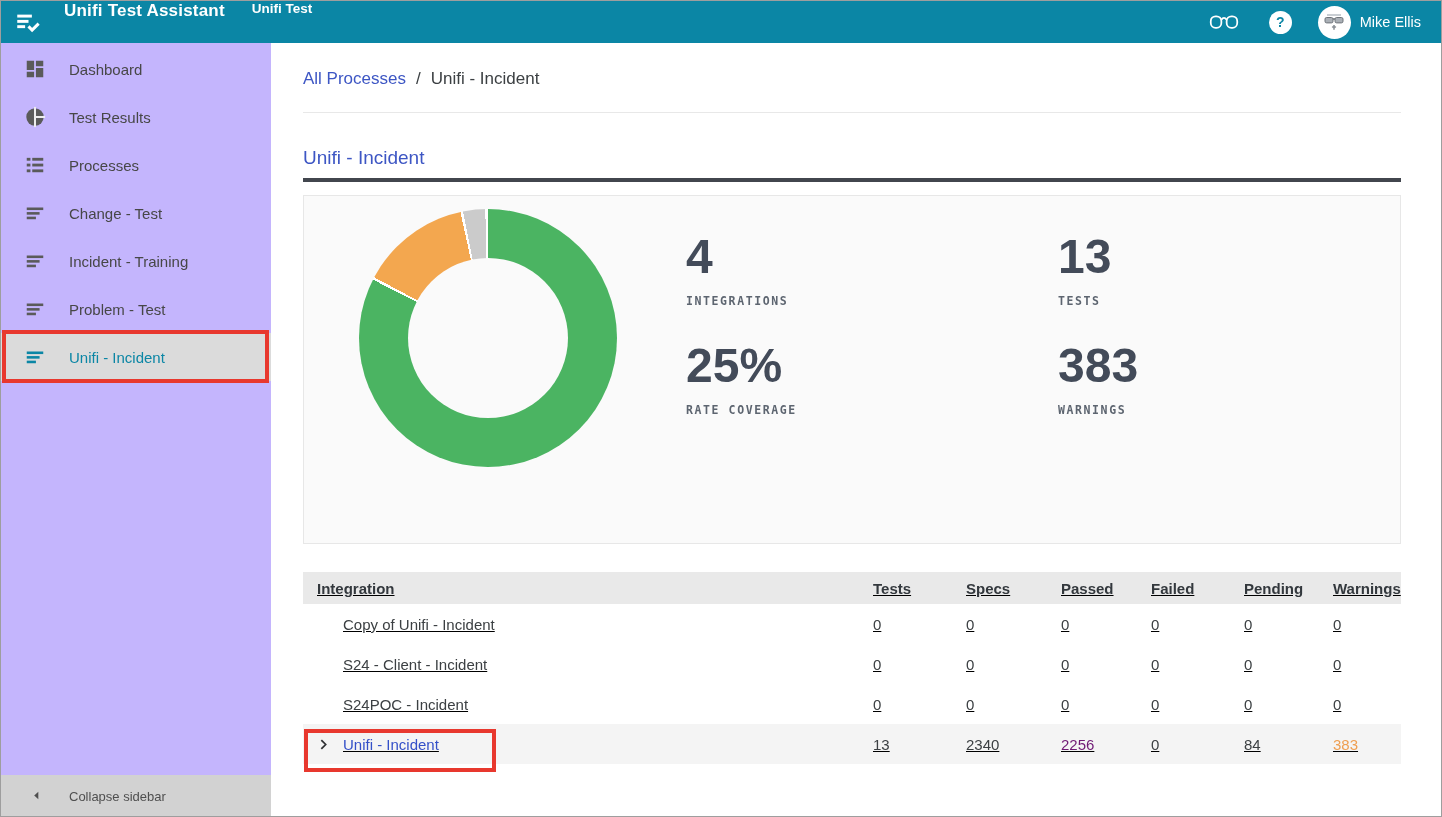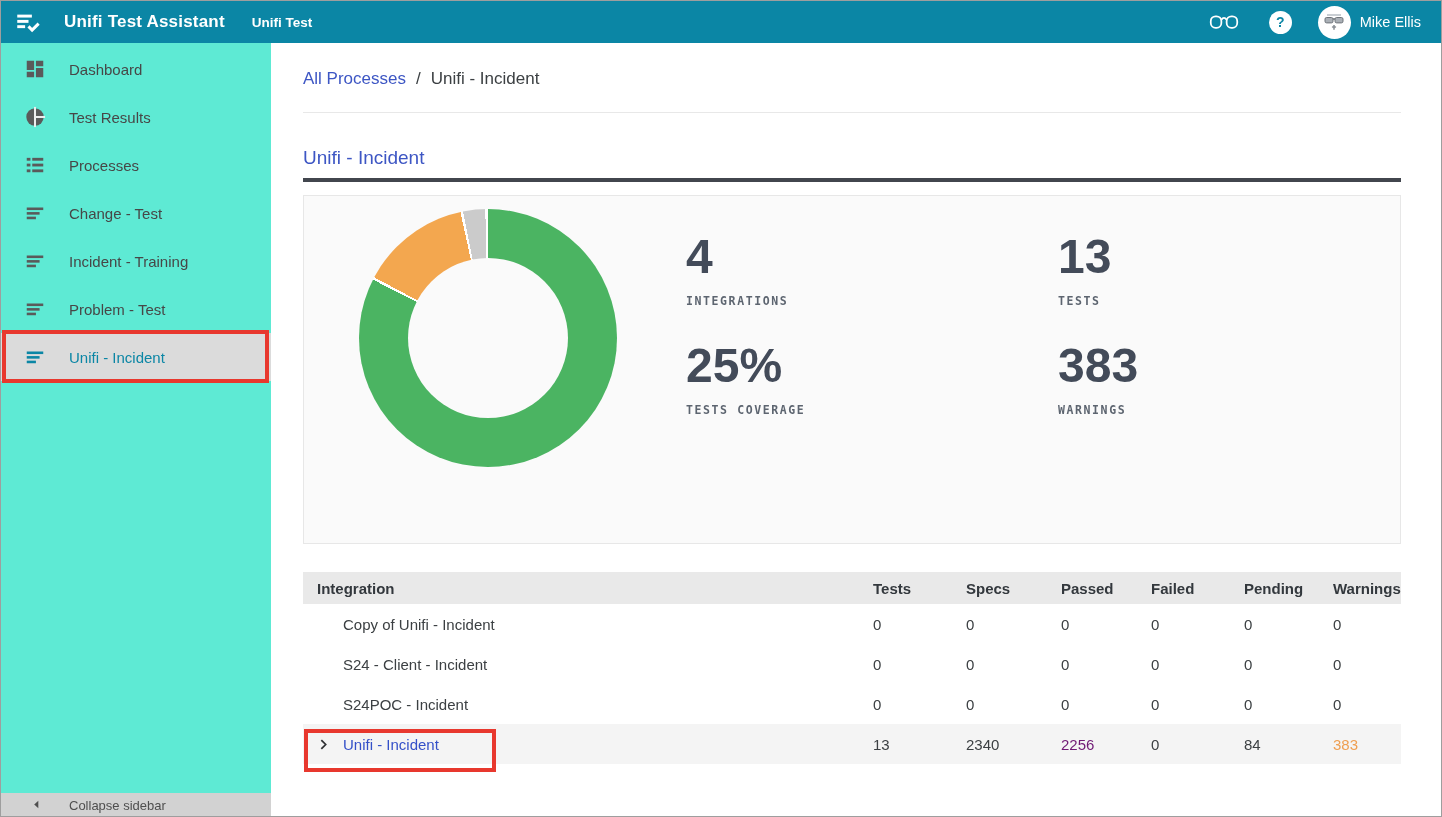--- a/index.html
+++ b/index.html
@@ -1,62 +1,62 @@
 <!DOCTYPE html>
 <html><head>
 <meta charset="utf-8">
 <style>
   * { margin:0; padding:0; box-sizing:border-box; }
   html,body { background:#ffffff; }
   body { font-family:"Liberation Sans", sans-serif; }
   .page { position:relative; width:1442px; height:817px; border:1px solid #9e9e9e; background:#fff; overflow:hidden; }
 
   
-  .topbar { height:42px; background:#0b86a5; display:flex; align-items:center; padding:0 16px 0 14px; color:#fff; }
+  .topbar { height:42px; background:#0b86a5; display:flex; padding:0 16px 0 14px; color:#fff; }
   .logo-btn { display:flex; align-items:center; margin-right:22px; cursor:pointer; }
   .app-title { font-size:17px; font-weight:700; letter-spacing:.2px; }
   .app-subtitle { font-size:13.5px; font-weight:700; margin-left:27px; }
   .topbar-right { margin-left:auto; display:flex; align-items:center; }
   .glasses-btn { display:flex; align-items:center; margin-right:30px; cursor:pointer; }
   .help-btn { width:23px; height:23px; border-radius:50%; background:#fff; color:#0b86a5; font-size:14px; font-weight:700; display:flex; align-items:center; justify-content:center; margin-right:26px; cursor:pointer; }
   .avatar { width:33px; height:33px; border-radius:50%; background:#fff; display:flex; align-items:center; justify-content:center; margin-right:9px; cursor:pointer; overflow:hidden; }
   .user-name { font-size:14.5px; margin-right:4px; }
 
   
   .body { display:flex; height:775px; }
 
   
-  .sidebar { position:relative; width:270px; background:#5eead4; flex:none; }
+  .sidebar { position:relative; width:270px; background:#c4b5fd; flex:none; }
   .nav { padding-top:2px; }
   .nav-item { height:48px; display:flex; align-items:center; padding-left:23px; gap:23px; font-size:15px; color:#474747; cursor:pointer; }
   .nav-item .nav-icon { display:flex; width:22px; height:22px; color:#5a5a5a; }
   .nav-item.selected { background:#dbdbdb; color:#0b86a5; }
   .nav-item.selected .nav-icon { color:#0b86a5; }
-  .collapse-bar { position:absolute; left:0; right:0; bottom:0; height:25px; background:#d2d2d2; display:flex; align-items:center; padding-left:30px; gap:27px; font-size:13px; color:#4f4f4f; cursor:pointer; }
+  .collapse-bar { position:absolute; left:0; right:0; bottom:0; height:43px; background:#d2d2d2; display:flex; align-items:center; padding-left:30px; gap:27px; font-size:13px; color:#4f4f4f; cursor:pointer; }
 
   
   main { position:relative; flex:1; background:#fff; padding:0 40px 0 32px; }
   .breadcrumb { margin-top:26px; font-size:17px; color:#3c4043; display:flex; gap:10px; }
   .breadcrumb .crumb-link { color:#3d56c4; text-decoration:none; cursor:pointer; }
   .divider { height:1px; background:#e8e8e8; margin-top:23px; }
   .section-title { margin-top:34px; font-size:19px; color:#3d56c4; }
   .title-rule { height:4px; background:#42464e; margin-top:9px; }
 
   .panel { position:relative; margin-top:13px; height:349px; background:#fafafa; border:1px solid #e7e7e7; }
   .donut { position:absolute; left:55px; top:13px; width:258px; height:258px; border-radius:50%; background:#4bb462; }
   .donut::after { content:""; position:absolute; inset:49px; border-radius:50%; background:#fafafa; }
   .stats-col { position:absolute; top:36px; }
   .stats-col.c1 { left:382px; }
   .stats-col.c2 { left:754px; }
   .stat { margin-bottom:33px; }
   .stat-value { font-size:48px; font-weight:700; color:#434b59; line-height:1.04; }
   .stat-label { margin-top:12px; font-family:"DejaVu Sans Mono", monospace; font-size:11.5px; font-weight:700; letter-spacing:1.6px; color:#5d6570; }
 
   
-  .table { margin-top:28px; font-size:15px; }
+  .table { margin-top:28px; font-size:15px;text-decoration:underline; }
   .thead, .trow { display:grid; grid-template-columns:570px 93px 95px 90px 93px 89px 1fr; align-items:center; }
   .thead { background:#e9e9e9; height:32px; font-weight:700; color:#33383d; }
   .thead .th-name { padding-left:14px; }
   .trow { height:40px; color:#3c4043; }
   .trow .td-name { padding-left:40px; }
   .trow.active { background:#f4f4f4; }
   .trow.active .td-name { padding-left:14px; display:flex; align-items:center; gap:13px; }
   .chev { display:flex; align-items:center; cursor:pointer; }
   .row-link { color:#3450c8; text-decoration:none; cursor:pointer; }
   .td.green { color:#701a75; }
@@ -220,21 +220,21 @@
       <section class="panel">
         <div class="donut" style="background: conic-gradient(rgb(75, 180, 98) 0deg, rgb(75, 180, 98) 296.88deg, rgb(255, 255, 255) 296.88deg, rgb(255, 255, 255) 298.08deg, rgb(243, 167, 79) 298.08deg, rgb(243, 167, 79) 347.64deg, rgb(255, 255, 255) 347.64deg, rgb(255, 255, 255) 348.84deg, rgb(203, 203, 203) 348.84deg, rgb(203, 203, 203) 358.8deg, rgb(255, 255, 255) 358.8deg, rgb(255, 255, 255) 360deg);"></div>
 
         <div class="stats-col c1">
           <div class="stat">
             <div class="stat-value">4</div>
             <div class="stat-label">INTEGRATIONS</div>
           </div>
           <div class="stat">
             <div class="stat-value">25%</div>
-            <div class="stat-label">TESTS COVERAGE</div>
+            <div class="stat-label">RATE COVERAGE</div>
           </div>
         </div>
 
         <div class="stats-col c2">
           <div class="stat">
             <div class="stat-value">13</div>
             <div class="stat-label">TESTS</div>
           </div>
           <div class="stat">
             <div class="stat-value">383</div>

